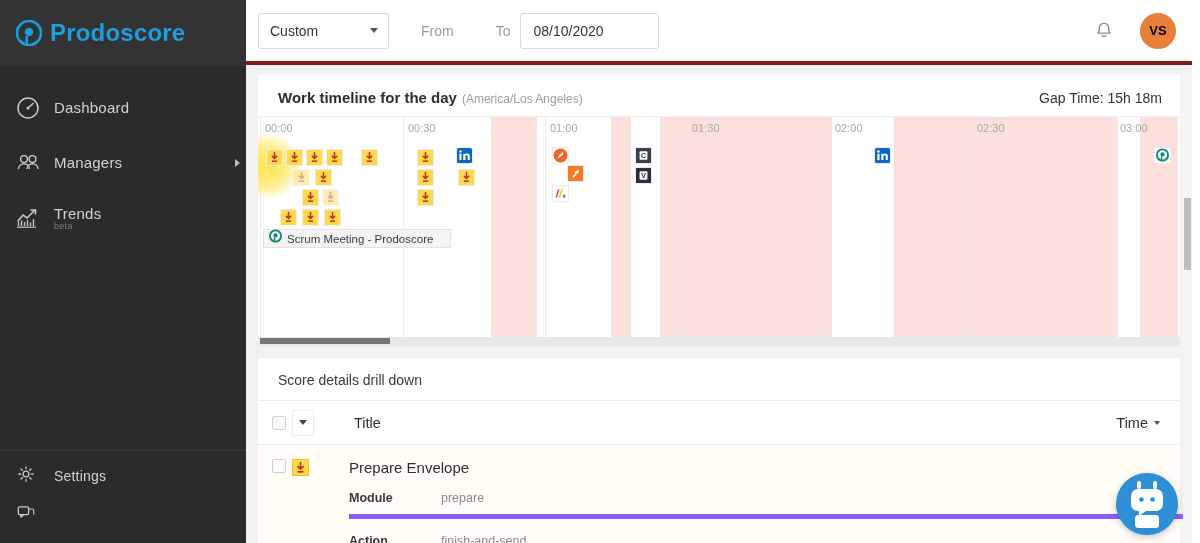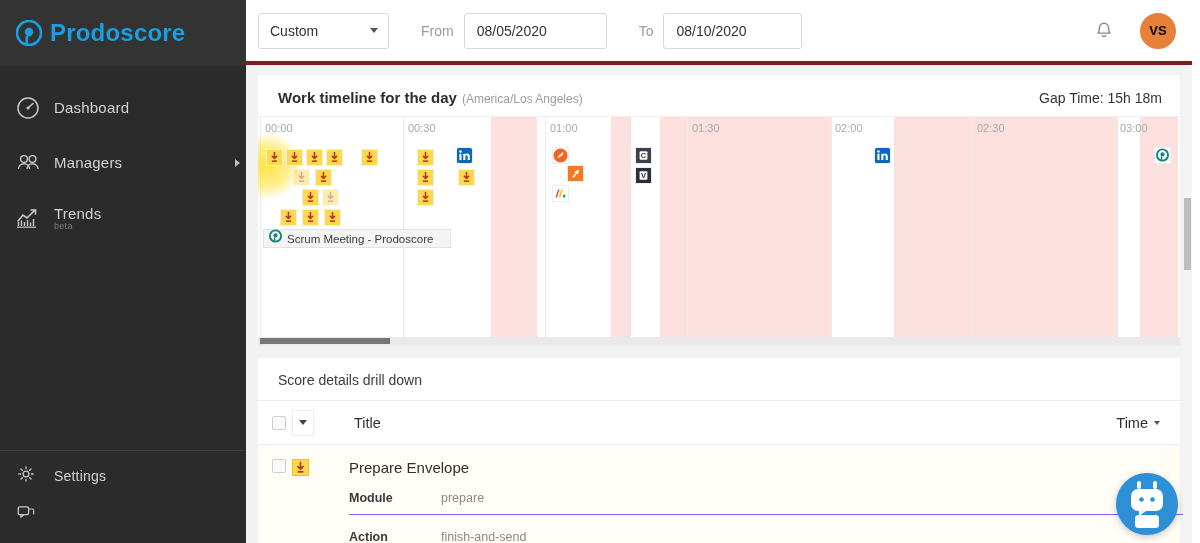--- a/index.html
+++ b/index.html
@@ -162,21 +162,21 @@
     border-right: 3.5px solid transparent; border-top: 4.5px solid #555;
   }
   .dd-row { display: flex; padding: 14px 20px 0 14px; background:#fffdf5; }
   .row-badge {
     width: 17px; height: 17px; margin-left: 6px; display: flex;
     align-items: center; justify-content: center; flex: 0 0 17px;
   }
   .row-main { margin-left: 40px; flex: 1 1 auto; }
   .row-title { font-size: 15px; color: #2f2f2f; }
   .kv {
-    display: flex; padding: 15px 0 9px 0; border-bottom: 1px solid #8b5cf6;
+    display: flex; padding: 15px 0 9px 0; border-bottom: 5px solid #8b5cf6;
     width: 835px;
   }
   .kv:last-child { border-bottom: none; }
   .kv-k {
     width: 92px; font-size: 12.5px; color: #3a3a3a; font-weight: 600;
     flex: 0 0 92px;
   }
   .kv-v { font-size: 12.5px; color: #8a8a8a; }
   .row-time {
     font-size: 14px; color: #a3a3a3; margin-left: auto; padding-top: 1px;
@@ -288,21 +288,20 @@
 
   <section class="main">
 
     <header class="topbar">
       <div class="select-wrap">
         <select class="sel" id="range-select"><option value="Custom">Custom</option><option value="Today">Today</option><option value="Yesterday">Yesterday</option><option value="This Week">This Week</option><option value="Last Week">Last Week</option><option value="This Month">This Month</option><option value="Last Month">Last Month</option></select>
         <span class="sel-caret"></span>
       </div>
 
       <span class="field-label">From</span>
-      <input class="date-input" id="from-date" type="text" value="08/05/2020" style="">
 
       <span class="field-label">To</span>
       <input class="date-input" id="to-date" type="text" value="08/10/2020" style="">
 
       <span class="topbar-spacer"></span>
 
       <span class="bell">
         <svg viewBox="0 0 22 22" width="22" height="22">
           <path d="M11 3.2a4.6 4.6 0 0 0-4.6 4.6c0 4.2-1.5 5.3-1.5 5.3h12.2s-1.5-1.1-1.5-5.3A4.6 4.6 0 0 0 11 3.2z" fill="none" stroke="#8c8c8c" stroke-width="1.4" stroke-linejoin="round"></path>
           <path d="M9.4 15.6a1.8 1.8 0 0 0 3.2 0" fill="none" stroke="#8c8c8c" stroke-width="1.4" stroke-linecap="round"></path>

